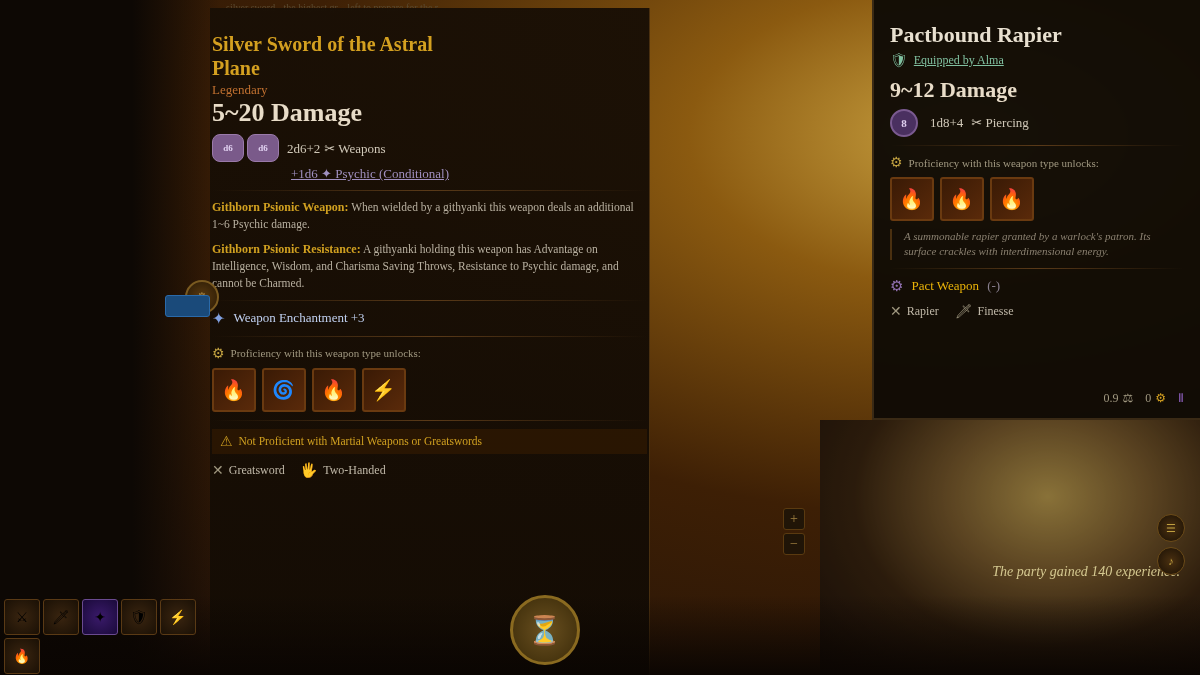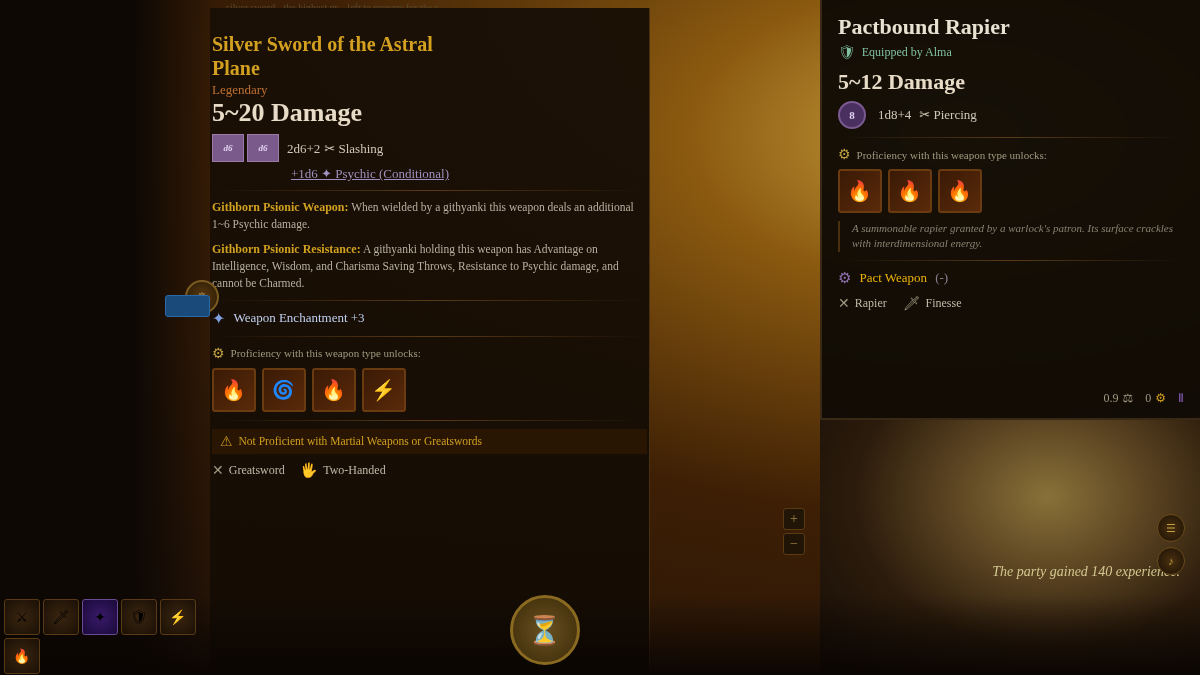--- a/index.html
+++ b/index.html
@@ -52,26 +52,26 @@
       border-right: 1px solid #4a3010;
       padding: 12px 2px;
       overflow: hidden;
     }
 
     
     .weapon-panel-right {
       position: absolute;
       right: 0;
       top: 0;
-      width: 380px;
+      width: 328px;
       height: 420px;
       background: rgba(15, 10, 5, 0.96);
       border-left: 2px solid #3a2a15;
       border-bottom: 2px solid #3a2a15;
-      padding: 14px 16px;
+      padding: 22px 16px;
     }
 
     .weapon-title-gold {
       color: #d4a020;
       font-size: 20px;
       font-weight: bold;
       line-height: 1.2;
       margin-bottom: 2px;
     }
 
@@ -105,29 +105,28 @@
       align-items: center;
       gap: 8px;
       margin-bottom: 4px;
     }
 
     .dice-icon {
       width: 32px;
       height: 28px;
       background: #7a5a8a;
       border: 1px solid #9a7aaa;
-      border-radius: 0;
+      border-radius: 8px;
       display: flex;
       align-items: center;
       justify-content: center;
       font-size: 9px;
       color: #e0d0f0;
       font-weight: bold;
       flex-shrink: 0;
-      font-style: italic;
     }
 
     .dice-pair {
       display: flex;
       gap: 3px;
     }
 
     .damage-text {
       color: #d0c8b8;
       font-size: 13px;
@@ -271,20 +270,21 @@
     }
 
     .equipped-icon {
       font-size: 14px;
       color: #80c0a0;
     }
 
     .equipped-text {
       color: #80c0a0;
       font-size: 12px;
+      text-decoration: underline;
     }
 
     .dice-icon-round {
       width: 28px;
       height: 28px;
       background: #4a3060;
       border: 2px solid #7a5a90;
       border-radius: 50%;
       display: flex;
       align-items: center;
@@ -513,21 +513,21 @@
 
     <div class="damage-big">5~20 Damage</div>
 
     <div class="dice-row">
       <div class="dice-pair">
         <div class="dice-icon">d6</div>
         <div class="dice-icon">d6</div>
       </div>
       <div>
         <span class="damage-text">2d6+2</span>
-        <span class="damage-text"> ✂ Slashing</span>
+        <span class="damage-text"> ✂ Weapons</span>
       </div>
     </div>
     <div class="dice-row">
       <div style="width:71px;"></div>
       <span class="damage-text psychic-text">+1d6 ✦ Psychic (Conditional)</span>
     </div>
 
     <div class="divider"></div>
 
     <div class="description-section">
@@ -596,21 +596,21 @@
 </div>
 
 <div class="weapon-panel-right">
   <div class="weapon-title-right">Pactbound Rapier</div>
 
   <div class="equipped-row">
     <span class="equipped-icon">🛡</span>
     <span class="equipped-text">Equipped by Alma</span>
   </div>
 
-  <div class="damage-big" style="font-size:22px;">5~12 Damage</div>
+  <div class="damage-big" style="font-size:22px;">9~12 Damage</div>
 
   <div class="dice-row">
     <div class="dice-icon-round">8</div>
     <span class="damage-text" style="margin-left:4px;">1d8+4</span>
     <span class="damage-text"> ✂ Piercing</span>
   </div>
 
   <div class="divider"></div>
 
   <div class="proficiency-section">

